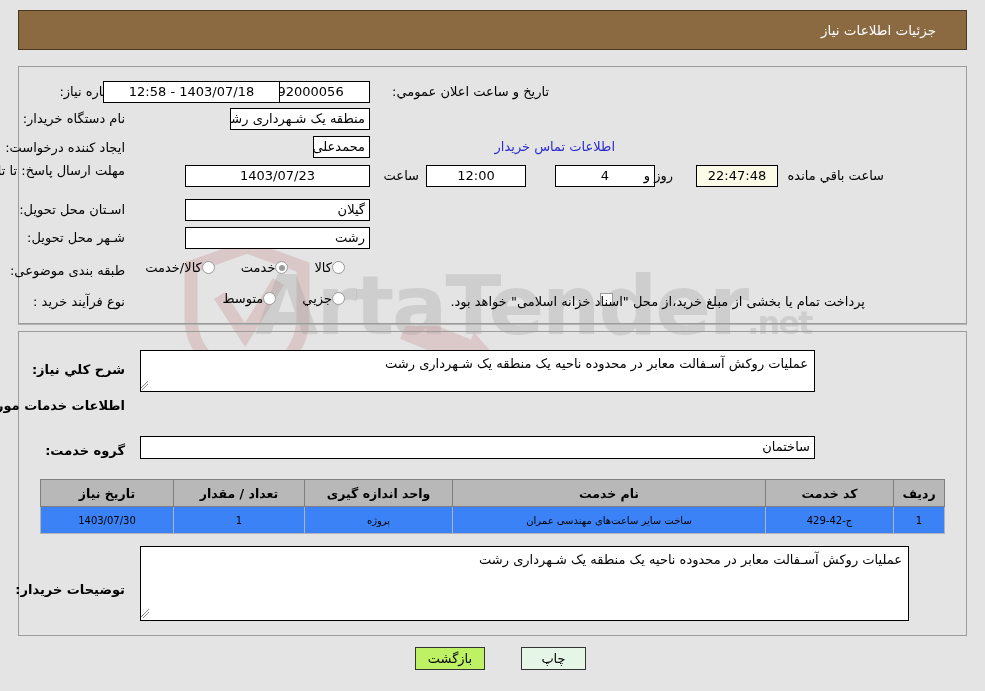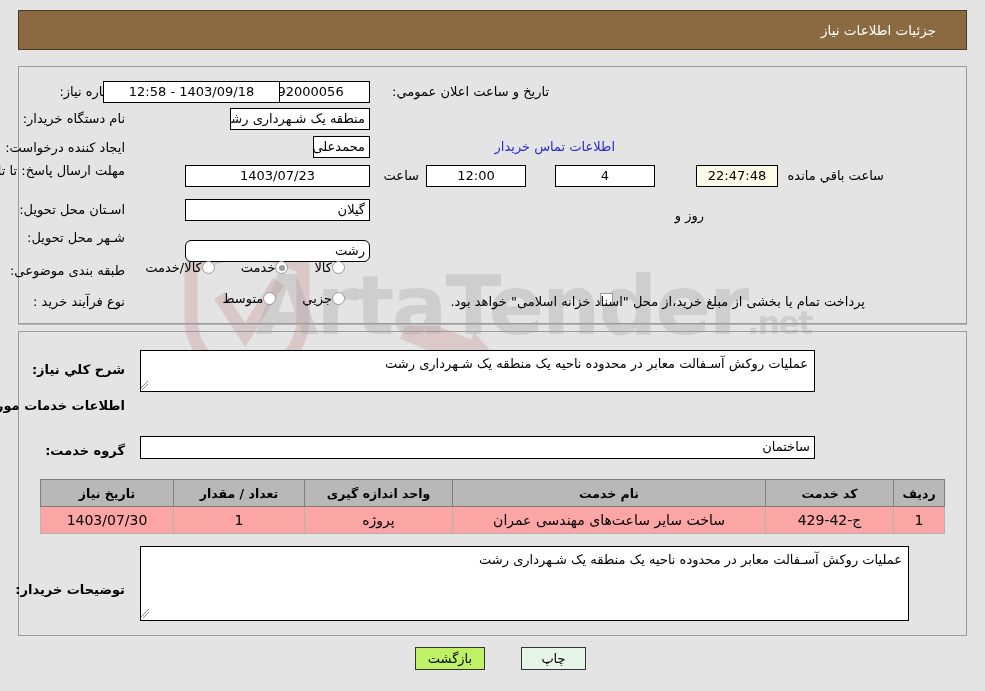--- a/index.html
+++ b/index.html
@@ -195,28 +195,28 @@
     font-weight: bold;
     font-size: 12.5px;
     height: 26px;
     padding: 0 6px;
     text-align: center;
     white-space: nowrap;
     color: #000;
     margin-left: 12px;
   }
   .tbl td {
-    background: #fca5a5;
+    background: #3b82f6;
     border: 1px solid #b3b3b3;
     height: 26px;
     padding: 0 6px;
     text-align: center;
     white-space: nowrap;
     color: #000;
-    font-size: 14px;
+    font-size: 10px;
   }
 
   
   .btn {
     position: absolute;
     z-index: 4;
     box-sizing: border-box;
     border: 1px solid #333;
     font-family: "DejaVu Sans", "Liberation Sans", sans-serif;
     font-size: 13px;
@@ -255,43 +255,43 @@
 <div class="header-bar">
   <span class="header-title">جزئیات اطلاعات نیاز</span>
 </div>
 
 <div class="panel" id="panel-top"></div>
 
 <div class="lbl" style="right:860px; top:84px; width:100px;">شـماره نیاز:</div>
 <div class="fld" style="right:615px; top:81px; width:185px;">1103090692000056</div>
 
 <div class="lbl" style="right:436px; top:84px; width:145px;">تاریخ و ساعت اعلان عمومي:</div>
-<div class="fld" style="right:705px; top:81px; width:177px; left:103px;">1403/09/18 - 12:58</div>
+<div class="fld" style="right:705px; top:81px; width:177px; left:103px;">1403/07/18 - 12:58</div>
 
 <div class="lbl" style="right:860px; top:111px; width:120px;">نام دستگاه خریدار:</div>
 <div class="fld right" style="right:615px; top:108px; left:230px;">منطقه یک شـهرداری رشت</div>
 
 <div class="lbl" style="right:860px; top:140px; width:130px;">ایجاد کننده درخواست:</div>
 <div class="fld right" style="right:615px; top:136px; left:313px;">محمدعلی امینی املشـی کاربرداز منطقه 1 منطقه یک شـهرداری رشت</div>
 <a class="link" style="right:370px; top:139px;">اطلاعات تماس خریدار</a>
 
 <div class="lbl" style="right:860px; top:163px; width:110px;">مهلت ارسال پاسخ: تا تاریخ:</div>
 <div class="fld" style="right:615px; top:165px; width:185px;">1403/07/23</div>
 <div class="lbl" style="right:566px; top:168px; width:40px;">ساعت</div>
 <div class="fld" style="right:459px; top:165px; width:100px;">12:00</div>
 <div class="fld" style="right:330px; top:165px; width:100px;">4</div>
-<div class="lbl" style="right:281px; top:168px; width:30px;margin-top:40px;">روز و</div>
+<div class="lbl" style="right:312px; top:168px; width:30px;">روز و</div>
 <div class="fld cream" style="right:207px; top:165px; width:82px;">22:47:48</div>
 <div class="lbl" style="right:101px; top:168px; width:100px;">ساعت باقي مانده</div>
 
 <div class="lbl" style="right:860px; top:202px; width:125px;">اسـتان محل تحویل:</div>
 <div class="fld right" style="right:615px; top:199px; width:185px;">گیلان</div>
 
 <div class="lbl" style="right:860px; top:230px; width:120px;">شـهر محل تحویل:</div>
-<div class="fld right" style="right:615px; top:240px; width:185px;border-radius:6px;">رشت</div>
+<div class="fld right" style="right:615px; top:227px; width:185px;">رشت</div>
 
 <div class="lbl" style="right:860px; top:263px; width:125px;">طبقه بندی موضوعی:</div>
 <div class="radio-group" style="right:640px; top:260px;">
   <div class="radio-item">
     <span class="radio-dot"></span>
     <span class="radio-label">کالا</span>
   </div>
   <div class="radio-item">
     <span class="radio-dot checked"></span>
     <span class="radio-label">خدمت</span>

